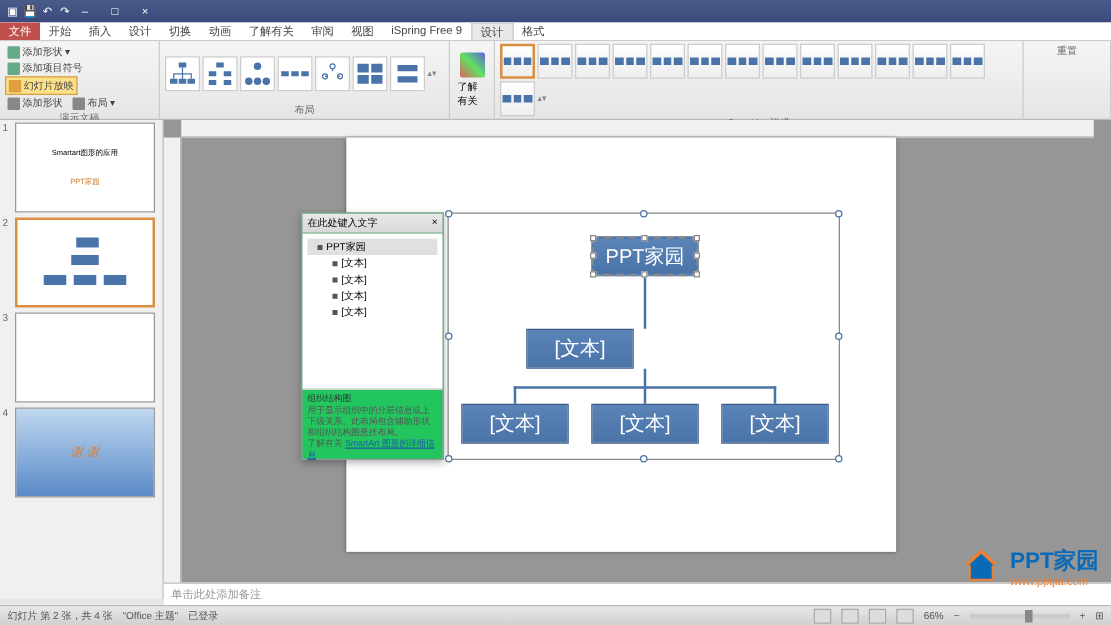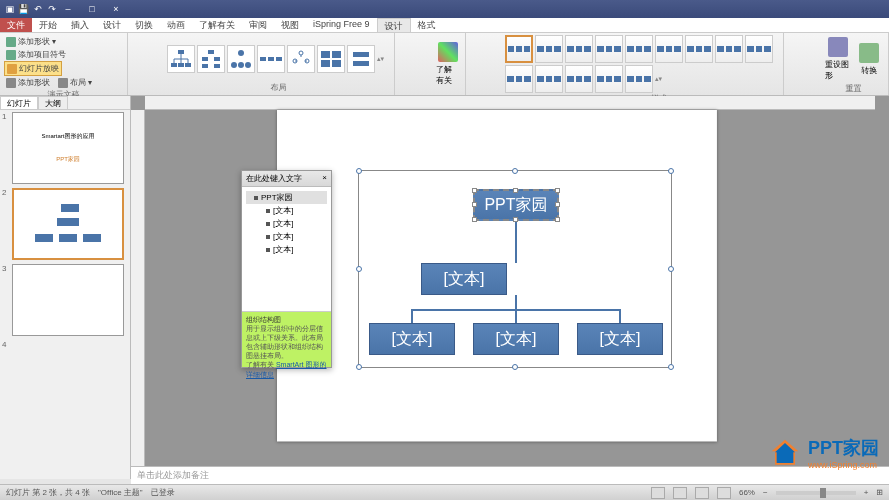--- a/index.html
+++ b/index.html
@@ -11,21 +11,21 @@
 .titlebar .title { flex: 1; text-align: center; }
 .titlebar .smartart-tab { background: #7aa0c0; padding: 1px 6px; border-radius: 2px 2px 0 0; margin-left: 4px; }
 .titlebar .winbtns { display: flex; gap: 4px; }
 .titlebar .winbtns span { width: 20px; text-align: center; cursor: pointer; }
 
 .tabs { height: 15px; background: #fff; border-bottom: 1px solid #ccc; display: flex; font-size: 9px; }
 .tabs .tab { padding: 1px 7px; cursor: pointer; color: #444; }
 .tabs .tab.file { background: #c0504d; color: #fff; }
 .tabs .tab.active { background: #e8e8e8; border: 1px solid #ccc; border-bottom: none; }
 
-.ribbon { height: 63px; background: linear-gradient(#f5f5f5, #e5e5e5); border-bottom: 1px solid #bbb; display: flex; gap: 35px; }
+.ribbon { height: 63px; background: linear-gradient(#f5f5f5, #e5e5e5); border-bottom: 1px solid #bbb; display: flex; }
 .rgroup { border-right: 1px solid #ccc; padding: 2px 4px; display: flex; flex-direction: column; }
 .rgroup .body { flex: 1; display: flex; align-items: center; gap: 2px; }
 .rgroup .label { font-size: 8px; text-align: center; color: #666; }
 .smallbtn { font-size: 8px; display: flex; align-items: center; gap: 2px; padding: 1px 2px; cursor: pointer; color: #444; }
 .smallbtn .ico { width: 10px; height: 10px; background: #6a8; border-radius: 1px; }
 .layout-thumb { width: 28px; height: 28px; background: #fff; border: 1px solid #ccc; display: flex; align-items: center; justify-content: center; cursor: pointer; }
 .layout-thumb svg { width: 24px; height: 20px; }
 .style-thumb { width: 28px; height: 28px; background: linear-gradient(#fff,#eee); border: 1px solid #ccc; display: flex; align-items: center; justify-content: center; cursor: pointer; }
 .style-thumb .box { width: 8px; height: 6px; background: #4a74a8; margin: 1px; display: inline-block; }
 .bigbtn { width: 32px; display: flex; flex-direction: column; align-items: center; font-size: 8px; cursor: pointer; padding: 2px; }
@@ -41,21 +41,21 @@
 .thumb-item .mini { flex: 1; height: 72px; background: #fff; border: 1px solid #999; margin-right: 4px; padding: 4px; font-size: 6px; display: flex; flex-direction: column; align-items: center; justify-content: center; }
 .thumb-item.sel .mini { border: 2px solid #d89040; }
 .mini-chart { width: 70px; height: 40px; position: relative; }
 .mini-chart .mb { position: absolute; background: #4a74a8; }
 
 .editor { flex: 1; background: #969696; position: relative; }
 .ruler-h { position: absolute; top: 0; left: 14px; right: 14px; height: 14px; background: #f0f0f0; border-bottom: 1px solid #bbb; }
 .ruler-v { position: absolute; top: 14px; left: 0; width: 14px; bottom: 0; background: #f0f0f0; border-right: 1px solid #bbb; }
 .slide { position: absolute; top: 14px; left: 146px; width: 564px; height: 425px; background: #fff; box-shadow: 0 0 4px rgba(0,0,0,.4); transform: scale(.78); transform-origin: top left; }
 
-.text-pane { position: absolute; top: 170px; left: 241px; width: 91px; height: 198px; background: #bef264; border: 1px solid #999; box-shadow: 0 2px 6px rgba(0,0,0,.3); font-size: 8px; }
+.text-pane { position: absolute; top: 170px; left: 241px; width: 114px; height: 198px; background: #22c55e; border: 1px solid #999; box-shadow: 0 2px 6px rgba(0,0,0,.3); font-size: 8px; }
 .text-pane .hdr { background: linear-gradient(#e8e8e8,#d8d8d8); padding: 2px 4px; display: flex; justify-content: space-between; border-bottom: 1px solid #bbb; }
 .text-pane .hdr .close { cursor: pointer; }
 .text-pane .list { padding: 4px; height: 124px; background: #fff; }
 .text-pane .list .li0 { padding: 1px 0 1px 8px; background: #e0e0e0; }
 .text-pane .list .li1 { padding: 1px 0 1px 20px; }
 .text-pane .list .b { display: inline-block; width: 4px; height: 4px; background: #555; margin-right: 3px; vertical-align: middle; }
 .text-pane .desc { padding: 3px 4px; border-top: 1px solid #ccc; font-size: 7px; color: #555; line-height: 1.3; }
 .text-pane .desc .t { color: #333; }
 .text-pane .desc a { color: #1a5aa8; text-decoration: underline; cursor: pointer; }
 
@@ -277,40 +277,26 @@
           <span class="box"></span>
           <span class="box"></span>
           <span class="box"></span>
         </div>
       <div style="width:10px;color:#888;font-size:7px;cursor:pointer">▴▾</div>
     </div>
     <div class="label">SmartArt 样式</div>
   </div>
 
   <div class="rgroup" style="width:70px">
-    <div class="body">
-      <div class="bigbtn">
-          <div class="ico" style="background:#88b"></div>
-          <span>重设图形</span>
-        </div>
-      <div class="bigbtn">
-          <div class="ico" style="background:#8b8"></div>
-          <span>转换</span>
-        </div>
-    </div>
     <div class="label">重置</div>
   </div>
 </div>
 
 <div class="workspace">
   <div class="thumbs-panel">
-    <div class="thumbs-tabs">
-      <div class="ttab">幻灯片</div>
-      <div class="ttab" style="background:#eee">大纲</div>
-    </div>
     <div class="thumbs-list">
       <div class="thumb-item">
         <div class="num">1</div>
         <div class="mini">
           <div>Smartart图形的应用</div>
           <div style="margin-top:14px;color:#d08030">PPT家园</div>
         </div>
       </div>
       <div class="thumb-item sel">
         <div class="num">2</div>
@@ -323,20 +309,23 @@
             <div class="mb" style="top:30px;left:50px;width:18px;height:8px"></div>
           </div>
         </div>
       </div>
       <div class="thumb-item">
         <div class="num">3</div>
         <div class="mini"></div>
       </div>
       <div class="thumb-item">
         <div class="num">4</div>
+        <div class="mini" style="background:linear-gradient(#c0d8f0,#5a8ac8);color:#d08040;font-style:italic;font-size:10px">
+            <span>谢 谢</span>
+          </div>
       </div>
     </div>
   </div>
 
   <div class="editor">
     <div class="ruler-h"></div>
     <div class="ruler-v"></div>
     <div class="slide"></div>
   </div>
 </div>
@@ -424,15 +413,15 @@
   <span>⊞</span>
 </div>
 
 <div class="watermark">
   <svg class="logo" viewBox="0 0 40 36">
     <path d="M20 2 L36 16 L32 16 L32 32 L8 32 L8 16 L4 16 Z" fill="#f08030"></path>
     <path d="M20 6 L32 17 L30 17 L30 30 L10 30 L10 17 L8 17 Z" fill="#0a6ab8"></path>
   </svg>
   <div class="txt">
     <div class="l1">PPT家园</div>
-    <div class="l2">www.iSpring.com</div>
+    <div class="l2">www.pptjia.com</div>
   </div>
 </div>
 
 </body></html>

